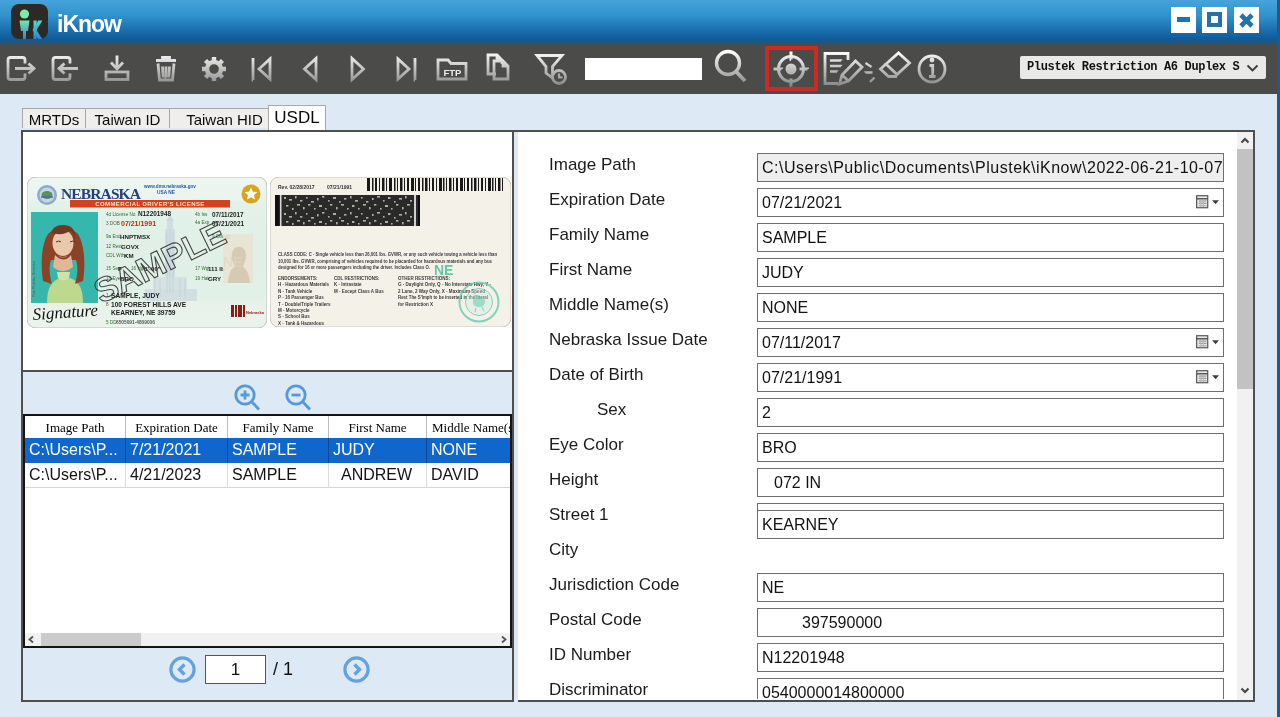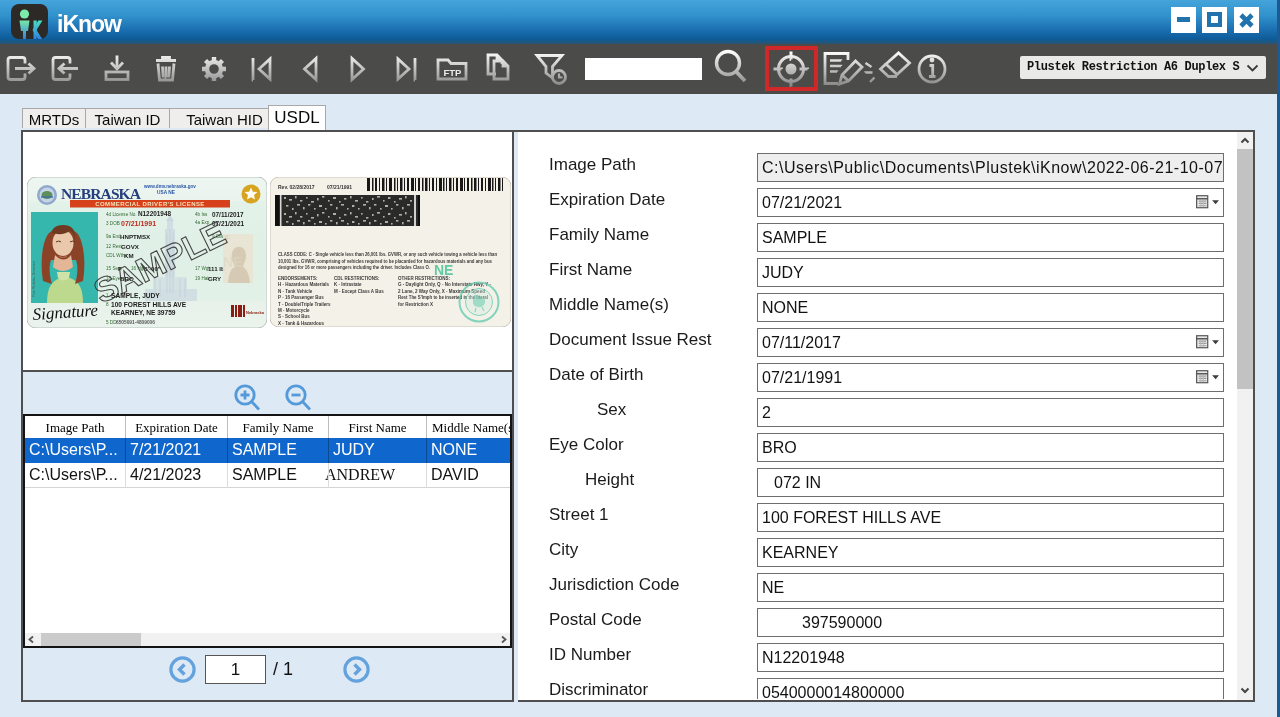--- a/index.html
+++ b/index.html
@@ -168,21 +168,21 @@
     <div class="ab" style="left:100px;top:0;width:1px;height:25px;background:rgba(0,0,0,0.28);"></div>
     <div class="ab" style="left:202px;top:0;width:1px;height:25px;background:rgba(0,0,0,0.28);"></div>
     <div class="ab" style="left:303px;top:0;width:1px;height:25px;background:rgba(0,0,0,0.28);"></div>
     <div class="ab" style="left:401px;top:0;width:1px;height:25px;background:rgba(0,0,0,0.28);"></div>
   </div>
 
   <div class="ab" style="left:0;top:47px;width:485px;height:25px;color:#121212;font-size:16px;border-bottom:1px solid #d4d4d4;">
     <div class="ab" style="left:4px;top:3px;">C:\Users\P...</div>
     <div class="ab" style="left:105px;top:3px;">4/21/2023</div>
     <div class="ab" style="left:207px;top:3px;">SAMPLE</div>
-    <div class="ab" style="left:300px;top:3px;font-family:Liberation Serif, serif;">ANDREW</div>
+    <div class="ab" style="left:316px;top:3px;">ANDREW</div>
     <div class="ab" style="left:406px;top:3px;">DAVID</div>
     <div class="ab" style="left:100px;top:0;width:1px;height:25px;background:#dcdcdc;"></div>
     <div class="ab" style="left:202px;top:0;width:1px;height:25px;background:#dcdcdc;"></div>
     <div class="ab" style="left:303px;top:0;width:1px;height:25px;background:#dcdcdc;"></div>
     <div class="ab" style="left:401px;top:0;width:1px;height:25px;background:#dcdcdc;"></div>
   </div>
 
   <div class="ab" style="left:0;top:217px;width:485px;height:13px;background:#f1f1f1;">
     <div class="ab" style="left:16px;top:0;width:100px;height:13px;background:#cbcbcb;"></div>
     <svg class="ab" style="left:2px;top:2px;" width="9" height="9" viewBox="0 0 9 9">
@@ -205,44 +205,44 @@
   <path d="M11.5 8.5 l5 5 l-5 5" stroke="#64a2de" stroke-width="3.4" fill="none"></path>
 </svg>
 
 <div class="ab" style="left:518px;top:130px;width:737px;height:572px;border:2px solid #4f4f4f;border-left:none;background:#fff;"></div>
 
 <div class="lbl" style="left:549px;top:155px;">Image Path</div>
 <div class="lbl" style="left:549px;top:190px;">Expiration Date</div>
 <div class="lbl" style="left:549px;top:225px;">Family Name</div>
 <div class="lbl" style="left:549px;top:260px;">First Name</div>
 <div class="lbl" style="left:549px;top:295px;">Middle Name(s)</div>
-<div class="lbl" style="left:549px;top:330px;">Document Issue Rest</div>
+<div class="lbl" style="left:549px;top:330px;">Nebraska Issue Date</div>
 <div class="lbl" style="left:549px;top:365px;">Date of Birth</div>
 <div class="lbl" style="left:549px;top:400px;margin-left:48px;">Sex</div>
 <div class="lbl" style="left:549px;top:435px;">Eye Color</div>
-<div class="lbl" style="left:549px;top:470px;margin-left:36px;">Height</div>
+<div class="lbl" style="left:549px;top:470px;">Height</div>
 <div class="lbl" style="left:549px;top:505px;">Street 1</div>
 <div class="lbl" style="left:549px;top:540px;">City</div>
 <div class="lbl" style="left:549px;top:575px;">Jurisdiction Code</div>
 <div class="lbl" style="left:549px;top:610px;">Postal Code</div>
 <div class="lbl" style="left:549px;top:645px;">ID Number</div>
 <div class="lbl" style="left:549px;top:680px;">Discriminator</div>
 
 <div class="fld" style="top:153px;background:#eeeeee;letter-spacing:0.5px;">C:\Users\Public\Documents\Plustek\iKnow\2022-06-21-10-07-33-00.jpg</div>
 <div class="fld" style="top:188px;">07/21/2021</div>
 <div class="fld" style="top:223px;">SAMPLE</div>
 <div class="fld" style="top:258px;">JUDY</div>
 <div class="fld" style="top:293px;">NONE</div>
 <div class="fld" style="top:328px;">07/11/2017</div>
 <div class="fld" style="top:363px;">07/21/1991</div>
 <div class="fld" style="top:398px;">2</div>
 <div class="fld" style="top:433px;">BRO</div>
 <div class="fld" style="top:468px;padding-left:16px;">072 IN</div>
 <div class="fld" style="top:503px;">100 FOREST HILLS AVE</div>
-<div class="fld" style="top:538px;">KEARNEY</div>
+<div class="fld" style="top:510px;">KEARNEY</div>
 <div class="fld" style="top:573px;">NE</div>
 <div class="fld" style="top:608px;padding-left:44px;">397590000</div>
 <div class="fld" style="top:643px;">N12201948</div>
 <div class="fld" style="top:678px;height:21px;border-bottom:none;">0540000014800000</div>
 
 <svg class="cal" style="left:1196px;top:195px;" width="26" height="15" viewBox="0 0 26 15">
     <rect x="0.7" y="0.7" width="12" height="13" fill="#e9e9e9" stroke="#555" stroke-width="1.3"></rect>
     <path d="M0.7 4 h12" stroke="#555" stroke-width="1.6"></path>
     <g stroke="#9a9a9a" stroke-width="1.2">
       <path d="M3 6.5 h8 l0 0.01 M3 9 h8 l0 0.01 M3 11.5 h8 l0 0.01"></path>

